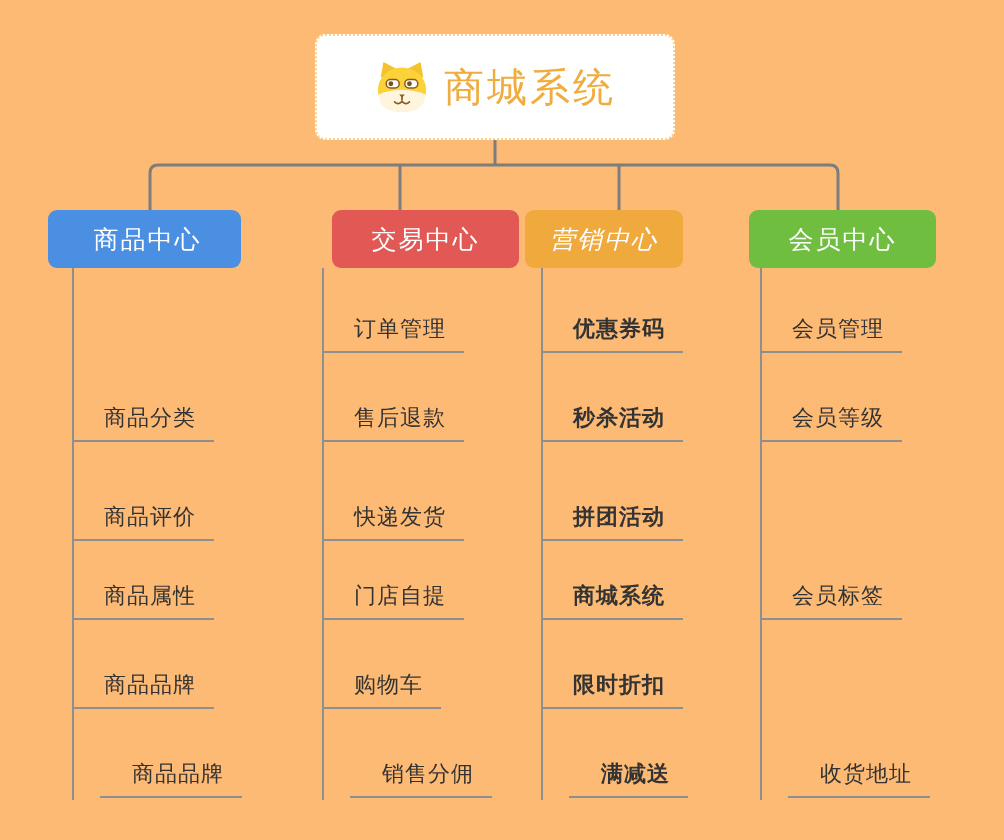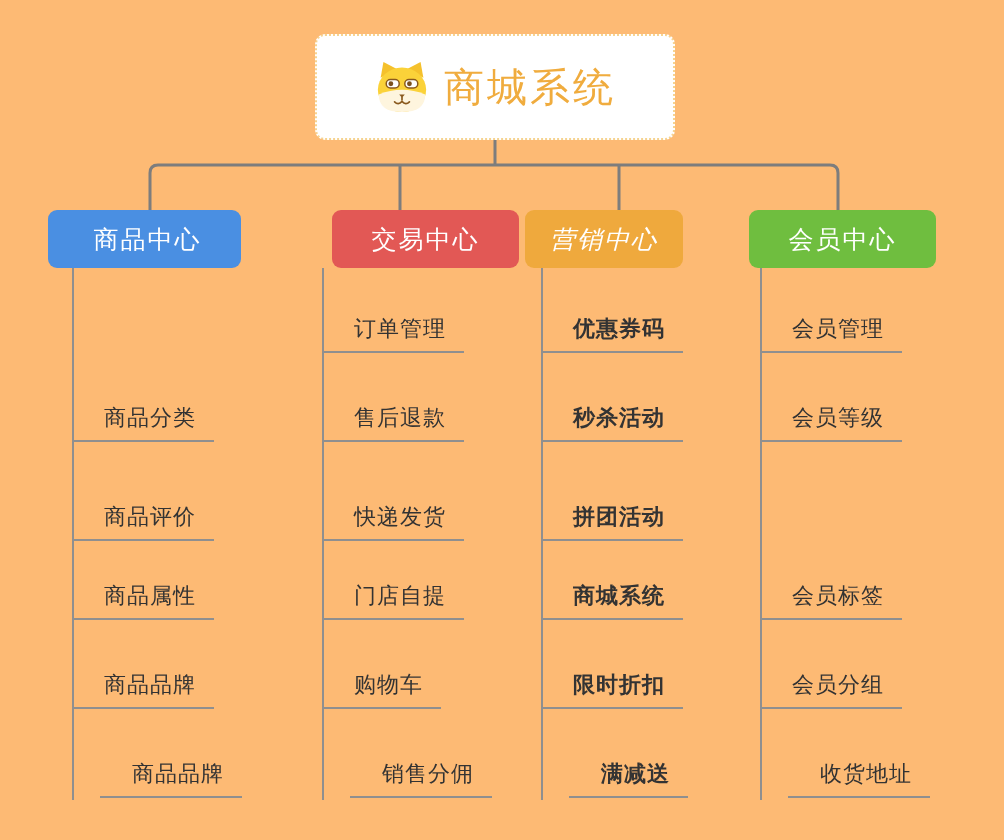--- a/index.html
+++ b/index.html
@@ -138,16 +138,15 @@
   <div class="leaf lx-2 ly-0">优惠券码</div>
   <div class="leaf lx-2 ly-1">秒杀活动</div>
   <div class="leaf lx-2 ly-2">拼团活动</div>
   <div class="leaf lx-2 ly-3">商城系统</div>
   <div class="leaf lx-2 ly-4">限时折扣</div>
   <div class="leaf lx-2 ly-5">满减送</div>
 
   <div class="leaf lx-3 ly-0">会员管理</div>
   <div class="leaf lx-3 ly-1">会员等级</div>
   <div class="leaf lx-3 ly-3">会员标签</div>
-  <div class="leaf lx-3 ly-4">会员分组</div>
   <div class="leaf lx-3 ly-5">收货地址</div>
 
 </div>
 
 </body></html>

